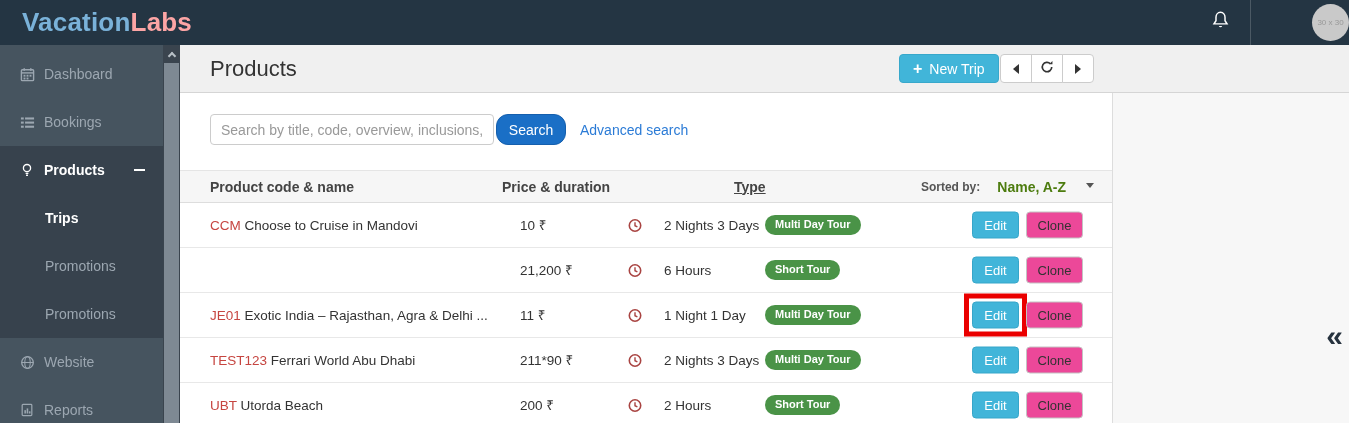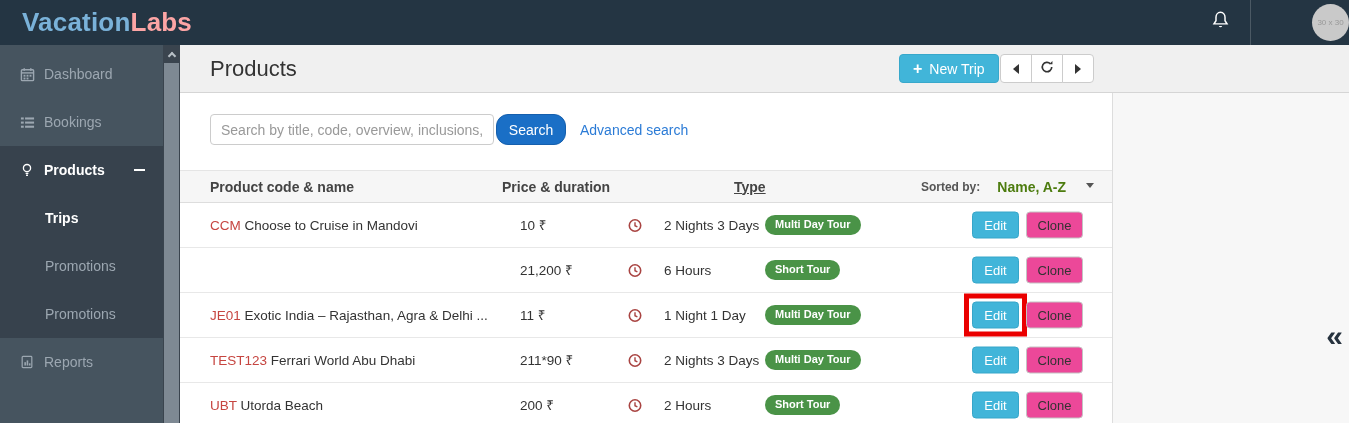--- a/index.html
+++ b/index.html
@@ -151,20 +151,30 @@
       </div>
       <div class="side-item child sel">
         <span>Trips</span>
       </div>
       <div class="side-item child">
         <span>Promotions</span>
       </div>
       <div class="side-item child">
         <span>Promotions</span>
       </div>
+    </div>
+    <div class="side-item">
+      <span class="sicon">
+        <svg viewBox="0 0 16 16" width="15" height="15">
+            <circle cx="8" cy="8" r="6.2" fill="none" stroke="currentColor" stroke-width="1.4"></circle>
+            <ellipse cx="8" cy="8" rx="2.9" ry="6.2" fill="none" stroke="currentColor" stroke-width="1.1"></ellipse>
+            <line x1="1.8" y1="8" x2="14.2" y2="8" stroke="currentColor" stroke-width="1.1"></line>
+          </svg>
+      </span>
+      <span>Website</span>
     </div>
     <div class="side-item">
       <span class="sicon">
         <svg viewBox="0 0 16 16" width="14" height="14">
             <rect x="2.5" y="1.5" width="11" height="13" rx="1" fill="none" stroke="currentColor" stroke-width="1.4"></rect>
             <rect x="5" y="8.2" width="1.8" height="3.8" fill="currentColor"></rect>
             <rect x="7.6" y="6.2" width="1.8" height="5.8" fill="currentColor"></rect>
             <rect x="10.2" y="9.5" width="1.8" height="2.5" fill="currentColor"></rect>
           </svg>
       </span>

